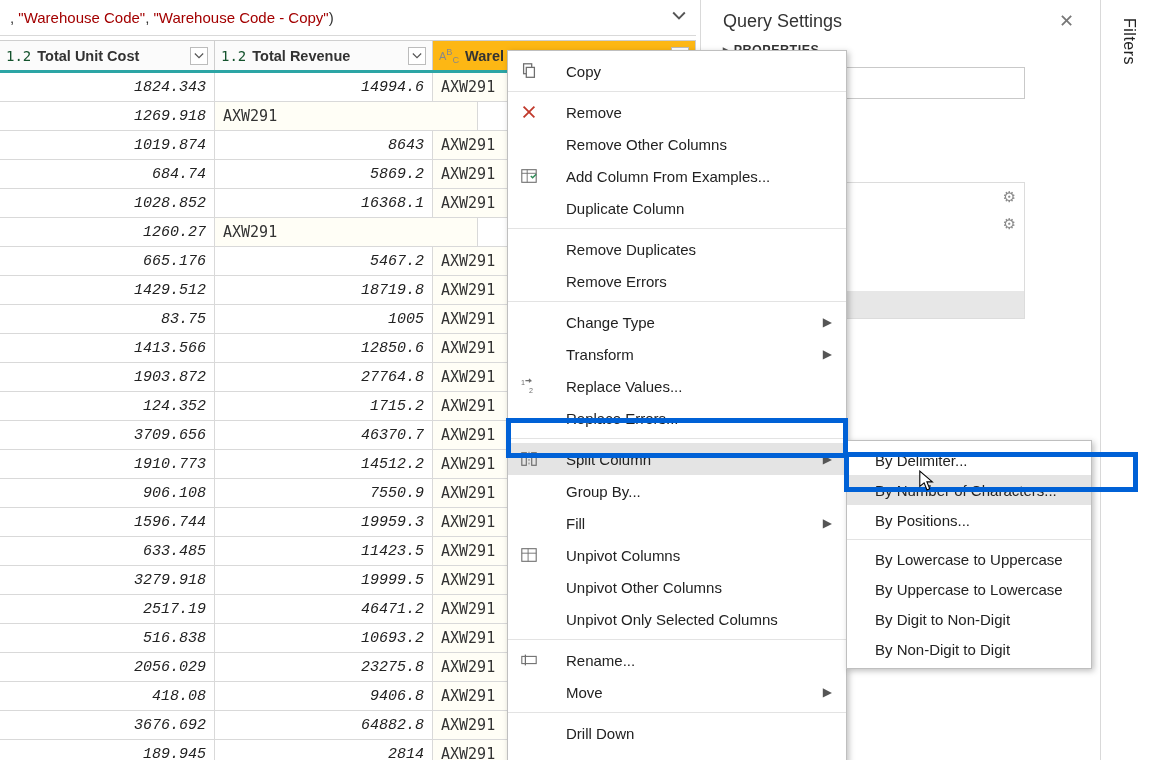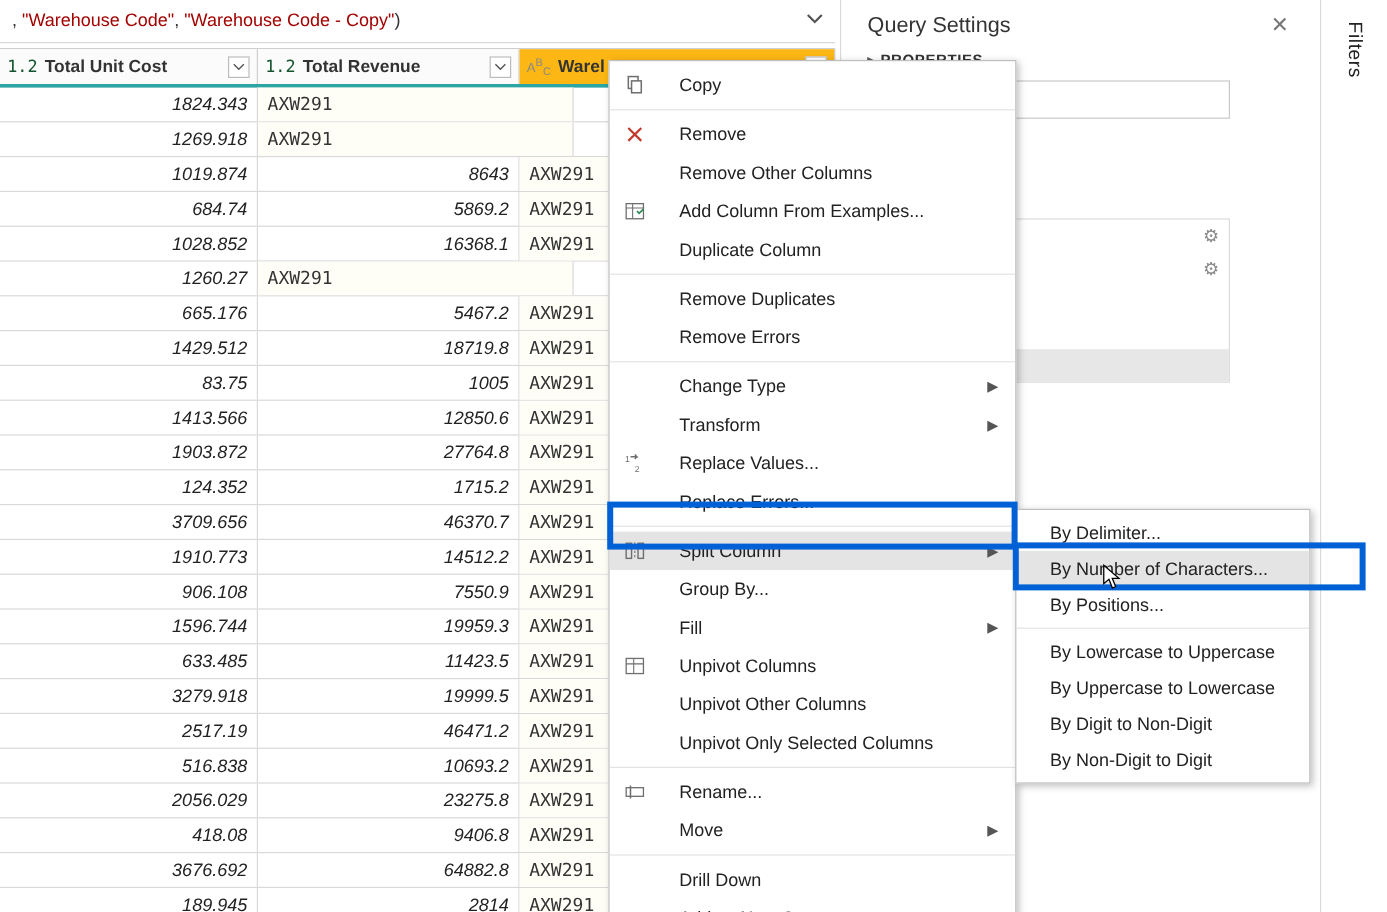--- a/index.html
+++ b/index.html
@@ -59,21 +59,21 @@
   .c1{width:218px;}
   .c2{width:263px;}
   .grid-body{}
   .row{
     display:flex;height:29px;border-bottom:1px solid var(--border);
   }
   .cell{
     display:flex;align-items:center;border-right:1px solid var(--border);
     padding:0 8px;font-size:15px;
   }
-  .cell.num{justify-content:flex-end;font-style:italic;color:#222;font-family:Liberation Sans, sans-serif;}
+  .cell.num{justify-content:flex-end;font-style:italic;color:#222;font-family:Liberation Mono, monospace;}
   .cell.code{font-family:Consolas,monospace;color:#333;background:#fffef6;}
 
   
   .filters-tab{
     position:absolute;right:0;top:0;width:56px;height:760px;
     border-left:1px solid var(--border);background:#fff;
     display:flex;justify-content:center;padding-top:18px;
   }
   .filters-label{
     writing-mode:vertical-rl;font-size:16px;color:#222;letter-spacing:0.5px;
@@ -124,21 +124,21 @@
   .ctx .item .arrow{color:#555;font-size:12px;}
   .ctx .item.hover, .ctx .item:hover{background:var(--ctx-hover);}
   .ctx .sep{height:1px;background:#e3e3e3;margin:4px 0;}
   .hili-main{
     position:absolute;left:506px;top:418px;width:342px;height:40px;
     border:5px solid var(--hili);pointer-events:none;z-index:50;
   }
 
   
   .submenu{
-    position:absolute;left:846px;top:424px;width:246px;
+    position:absolute;left:846px;top:440px;width:246px;
     background:#fff;border:1px solid var(--ctx-border);
     box-shadow:2px 2px 6px rgba(0,0,0,0.25);
     padding:4px 0;z-index:40;
   }
   .submenu .sitem{
     display:flex;align-items:center;height:30px;padding:0 16px 0 28px;
     font-size:15px;color:#222;
   }
   .submenu .sitem.hover{background:var(--ctx-hover);}
   .submenu .sep{height:1px;background:#e3e3e3;margin:4px 0;}
@@ -193,20 +193,21 @@
       <span class="filter-btn" style="background:#fff;">
         <svg viewBox="0 0 12 12">
             <polyline points="1,3 6,8 11,3"></polyline>
           </svg>
       </span>
     </div>
   </div>
   <div class="grid-body" id="grid-body">
       <div class="row">
         <div class="cell num c0">1824.343</div>
+        <div class="cell num c1">14994.6</div>
         <div class="cell code c2">AXW291</div>
       </div>
       <div class="row">
         <div class="cell num c0">1269.918</div>
         <div class="cell code c2">AXW291</div>
       </div>
       <div class="row">
         <div class="cell num c0">1019.874</div>
         <div class="cell num c1">8643</div>
         <div class="cell code c2">AXW291</div>

